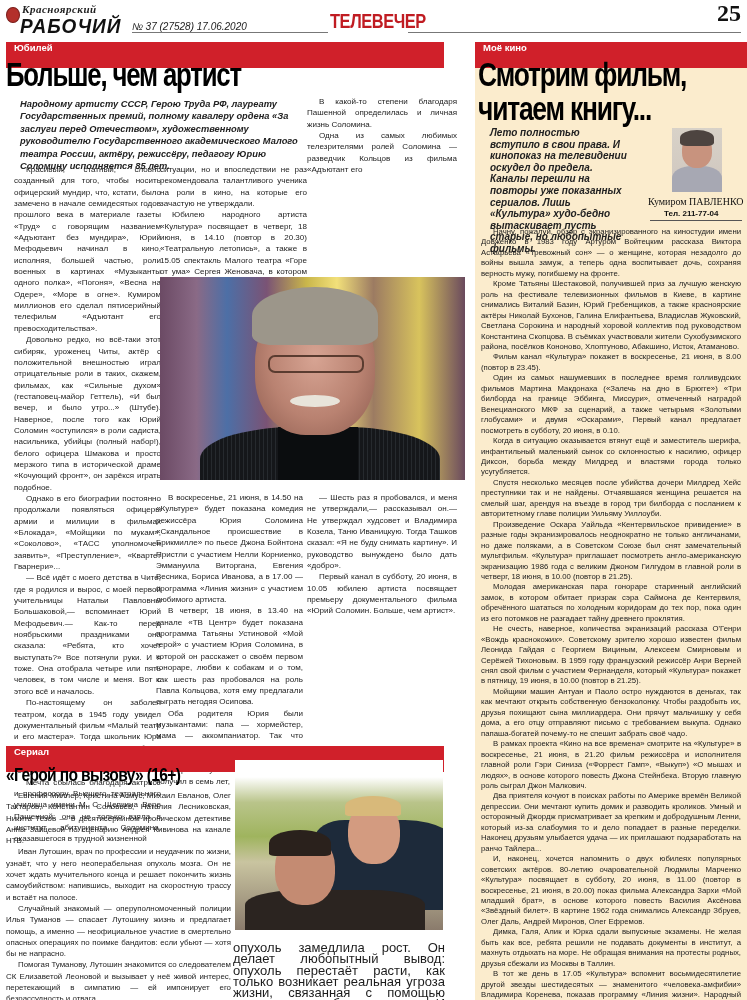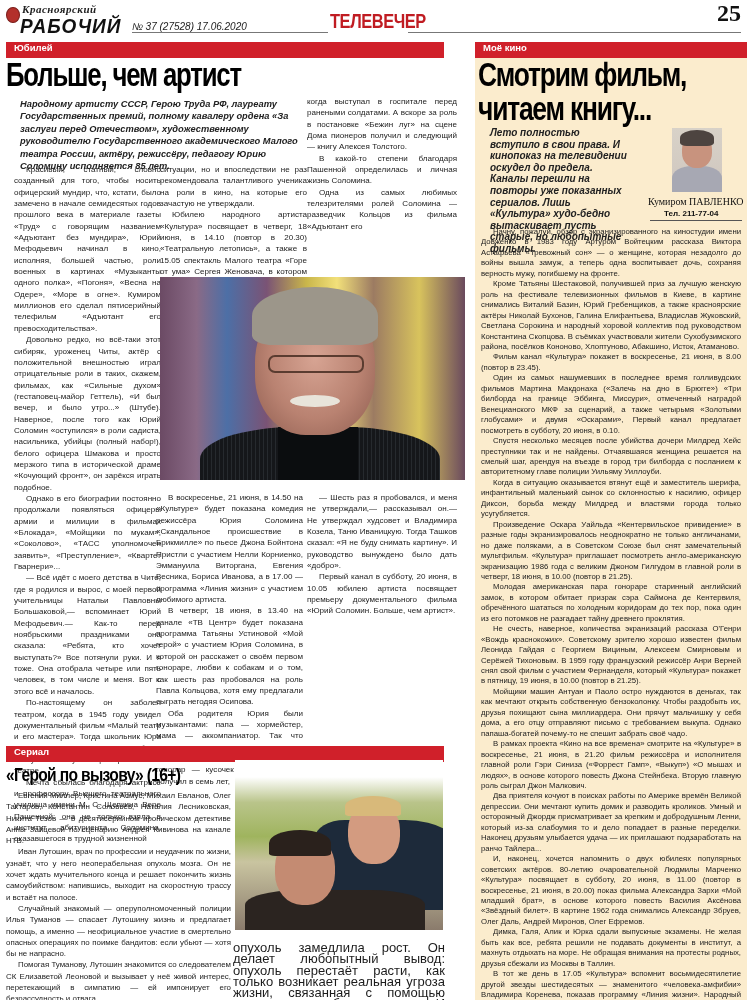--- a/index.html
+++ b/index.html
@@ -7,21 +7,21 @@
 body{font-family:"Liberation Sans","DejaVu Sans",sans-serif;color:#1a1a1a;position:relative}
 .abs{position:absolute}
 .logo{left:6px;top:3px;width:118px;height:34px}
 .logo .emblem{position:absolute;left:0;top:4px;width:14px;height:16px;border-radius:50%;background:#b3302b;border:1px solid #7a1d1a}
 .logo .l1{position:absolute;left:16px;top:0;font:italic bold 11px "Liberation Serif",serif;letter-spacing:.5px;color:#222}
 .logo .l2{position:absolute;left:14px;top:12px;font:italic 900 19px "Liberation Sans",sans-serif;letter-spacing:1px;color:#111;transform:scaleY(1.1)}
 .issue{left:132px;top:21px;font:italic 10px "Liberation Sans",sans-serif;color:#222}
 .section-title{left:330px;top:10px;font:bold 20px "Liberation Sans Narrow","Liberation Sans",sans-serif;color:#c01c22;letter-spacing:-.5px;transform:scaleX(.82);transform-origin:left}
 .headerline{top:32px;height:1px;background:#777}
 .pagenum{right:6px;top:0;font:900 24px "Liberation Serif",serif;color:#111}
-.rubric{height:16px;background:#d0202a;color:#fff;font:bold 9.5px "Liberation Sans",sans-serif;padding:0 0 0 8px;line-height:12px}
+.rubric{height:26px;background:#d0202a;color:#fff;font:bold 9.5px "Liberation Sans",sans-serif;padding:0 0 0 8px;line-height:12px}
 .h1{font:900 33px "Liberation Sans",sans-serif;color:#000;letter-spacing:-1.5px;transform:scaleX(.78);transform-origin:left;white-space:nowrap;line-height:1}
 .lead{font:italic bold 9.3px/12.4px "Liberation Sans",sans-serif;color:#222}
 .col{font:8.05px/11.35px "Liberation Sans",sans-serif;color:#1c1c1c;text-align:justify;hyphens:auto}
 .col p{text-indent:12px}
 .photo-main{left:160px;top:277px;width:305px;height:203px;overflow:hidden;background:linear-gradient(90deg,#6b4a64 0%,#8a6a86 12%,#4d6fa6 22%,#7a5375 35%,#c9b64a 48%,#f2e07a 58%,#9c7b62 70%,#d8c35d 85%,#6a4a5e 100%)}
 .photo-main .face{position:absolute;left:95px;top:18px;width:120px;height:140px;border-radius:48% 48% 42% 42%;background:radial-gradient(ellipse at 50% 45%,#d7a493 0%,#b98271 55%,#8d5c4f 100%)}
 .photo-main .hair{position:absolute;left:92px;top:10px;width:126px;height:58px;border-radius:60% 60% 20% 20%;background:#9c968a}
 .photo-main .glasses{position:absolute;left:108px;top:78px;width:96px;height:18px;border:2px solid #5a3c30;border-radius:7px}
 .photo-main .mustache{position:absolute;left:130px;top:118px;width:50px;height:12px;border-radius:50%;background:#e8e4da}
 .photo-main .suit{position:absolute;left:40px;top:150px;width:240px;height:80px;border-radius:40% 40% 0 0;background:repeating-linear-gradient(90deg,#15171a 0 3px,#262a2e 3px 4px)}
@@ -70,21 +70,20 @@
   <p>По-настоящему он заболел театром, когда в 1945 году увидел документальный фильм «Малый театр и его мастера». Тогда школьник Юра Соломин понял, что непременно будет поступать в училище при Малом театре.</p>
   <p>Мечта сбылась благодаря актрисе и профессору Высшего театрального училища имени М. С. Щепкина Вере Пашенной: она не только взяла в институт абитуриента Соломина, оказавшегося в трудной жизненной</p>
 </div>
 
 <div class="abs col" style="left:160px;top:164px;width:147px">
   <p style="text-indent:0">ситуации, но и впоследствии не раз рекомендовала талантливого ученика на роли в кино, на которые его зачастую не утверждали.</p>
   <p>Юбилею народного артиста «Культура» посвящает в четверг, 18 июня, в 14.10 (повтор в 20.30) «Театральную летопись», а также в 15.05 спектакль Малого театра «Горе от ума» Сергея Женовача, в котором юбиляр сыграл роль Фамусова.</p>
 </div>
 
 <div class="abs col" style="left:307px;top:96px;width:150px">
-  <p style="text-indent:0">когда выступал в госпитале перед ранеными солдатами. А вскоре за роль в постановке «Бежин луг» на сцене Дома пионеров получил и следующий — книгу Алексея Толстого.</p>
   <p>В какой-то степени благодаря Пашенной определилась и личная жизнь Соломина.</p>
   <p>Одна из самых любимых телезрителями ролей Соломина — разведчик Кольцов из фильма «Адъютант его</p>
 </div>
 
 <div class="abs photo-main">
   <div class="suit"></div>
   <div class="shirt"></div>
   <div class="face"></div>
   <div class="hair"></div>
   <div class="glasses"></div>
@@ -133,22 +132,22 @@
 </div>
 <div class="abs author-name">Кумиром ПАВЛЕНКО</div>
 <div class="abs author-phone">Тел. 211-77-04</div>
 <div class="abs author-line"></div>
 
 <div class="abs col" style="left:481px;top:227px;width:260px;font-size:7.75px;line-height:10.45px">
   <p>Начну, пожалуй, обзор с экранизированного на киностудии имени Довженко в 1983 году Артуром Войтецким рассказа Виктора Астафьева «Тревожный сон» — о женщине, которая незадолго до войны вышла замуж, а теперь одна воспитывает дочь, сохраняя верность мужу, погибшему на фронте.</p>
   <p>Кроме Татьяны Шестаковой, получившей приз за лучшую женскую роль на фестивале телевизионных фильмов в Киеве, в картине снимались Виталий Базин, Юрий Гребенщиков, а также красноярские актёры Николай Бухонов, Галина Елифантьева, Владислав Жуковский, Светлана Сорокина и народный хоровой коллектив под руководством Константина Скопцова. В съёмках участвовали жители Сухобузимского района, посёлков Кононово, Хлоптуново, Абакшино, Исток, Атаманово.</p>
   <p>Фильм канал «Культура» покажет в воскресенье, 21 июня, в 8.00 (повтор в 23.45).</p>
   <p>Один из самых нашумевших в последнее время голливудских фильмов Мартина Макдонаха («Залечь на дно в Брюгге») «Три билборда на границе Эббинга, Миссури», отмеченный наградой Венецианского МКФ за сценарий, а также четырьмя «Золотыми глобусами» и двумя «Оскарами», Первый канал предлагает посмотреть в субботу, 20 июня, в 0.10.</p>
+  <p>Когда в ситуацию оказывается втянут ещё и заместитель шерифа, инфантильный маленький сынок со склонностью к насилию, офицер Диксон, борьба между Милдред и властями города только усугубляется.</p>
   <p>Спустя несколько месяцев после убийства дочери Милдред Хейс преступники так и не найдены. Отчаявшаяся женщина решается на смелый шаг, арендуя на въезде в город три билборда с посланием к авторитетному главе полиции Уильяму Уиллоуби.</p>
-  <p>Когда в ситуацию оказывается втянут ещё и заместитель шерифа, инфантильный маленький сынок со склонностью к насилию, офицер Диксон, борьба между Милдред и властями города только усугубляется.</p>
   <p>Произведение Оскара Уайльда «Кентервильское привидение» в разные годы экранизировалось неоднократно не только англичанами, но даже поляками, а в Советском Союзе был снят замечательный мультфильм. «Культура» приглашает посмотреть англо-американскую экранизацию 1986 года с великим Джоном Гилгудом в главной роли в четверг, 18 июня, в 10.00 (повтор в 21.25).</p>
   <p>Молодая американская пара гонораре старинный английский замок, в котором обитает призрак сэра Саймона де Кентервиля, обречённого шататься по холодным коридорам до тех пор, пока один из его потомков не разгадает тайну древнего проклятия.</p>
   <p>Не счесть, наверное, количества экранизаций рассказа О'Генри «Вождь краснокожих». Советскому зрителю хорошо известен фильм Леонида Гайдая с Георгием Вициным, Алексеем Смирновым и Серёжей Тихоновым. В 1959 году французский режиссёр Анри Верней снял свой фильм с участием Фернанделя, который «Культура» покажет в пятницу, 19 июня, в 10.00 (повтор в 21.25).</p>
   <p>Мойщики машин Антуан и Паоло остро нуждаются в деньгах, так как мечтают открыть собственную бензоколонку. Чтобы раздобыть их, друзья похищают сына миллиардера. Они прячут мальчишку у себя дома, а его отцу отправляют письмо с требованием выкупа. Однако папаша-богатей почему-то не спешит забрать своё чадо.</p>
   <p>В рамках проекта «Кино на все времена» смотрите на «Культуре» в воскресенье, 21 июня, в 21.20 фильм режиссёра и исполнителя главной роли Гэри Синиза («Форрест Гамп», «Выкуп») «О мышах и людях», в основе которого повесть Джона Стейнбека. Вторую главную роль сыграл Джон Малкович.</p>
   <p>Два приятеля кочуют в поисках работы по Америке времён Великой депрессии. Они мечтают купить домик и разводить кроликов. Умный и осторожный Джордж присматривает за крепким и добродушным Ленни, который из-за слабоумия то и дело попадает в разные переделки. Наконец друзьям улыбается удача — их приглашают подзаработать на ранчо Тайлера...</p>
   <p>И, наконец, хочется напомнить о двух юбилеях популярных советских актёров. 80-летию очаровательной Людмилы Марченко «Культура» посвящает в субботу, 20 июня, в 11.00 (повтор в воскресенье, 21 июня, в 20.00) показ фильма Александра Зархи «Мой младший брат», в основе которого повесть Василия Аксёнова «Звёздный билет». В картине 1962 года снимались Александр Збруев, Олег Даль, Андрей Миронов, Олег Ефремов.</p>
   <p>Димка, Галя, Алик и Юрка сдали выпускные экзамены. Не желая быть как все, ребята решили не подавать документы в институт, а махнуть отдыхать на море. Не обращая внимания на протесты родных, друзья сбежали из Москвы в Таллин.</p>
   <p>В тот же день в 17.05 «Культура» вспомнит восьмидесятилетие другой звезды шестидесятых — знаменитого «человека-амфибии» Владимира Коренева, показав программу «Линия жизни». Народный артист России, актёр Московского драматического театра имени К. С. Станиславского расскажет о сцене, на которую пришёл после окончания ГИТИСа, о многочисленных поворотах судьбы, встречах, расставаниях, надеждах, и, конечно, о любви.</p>
 </div>

